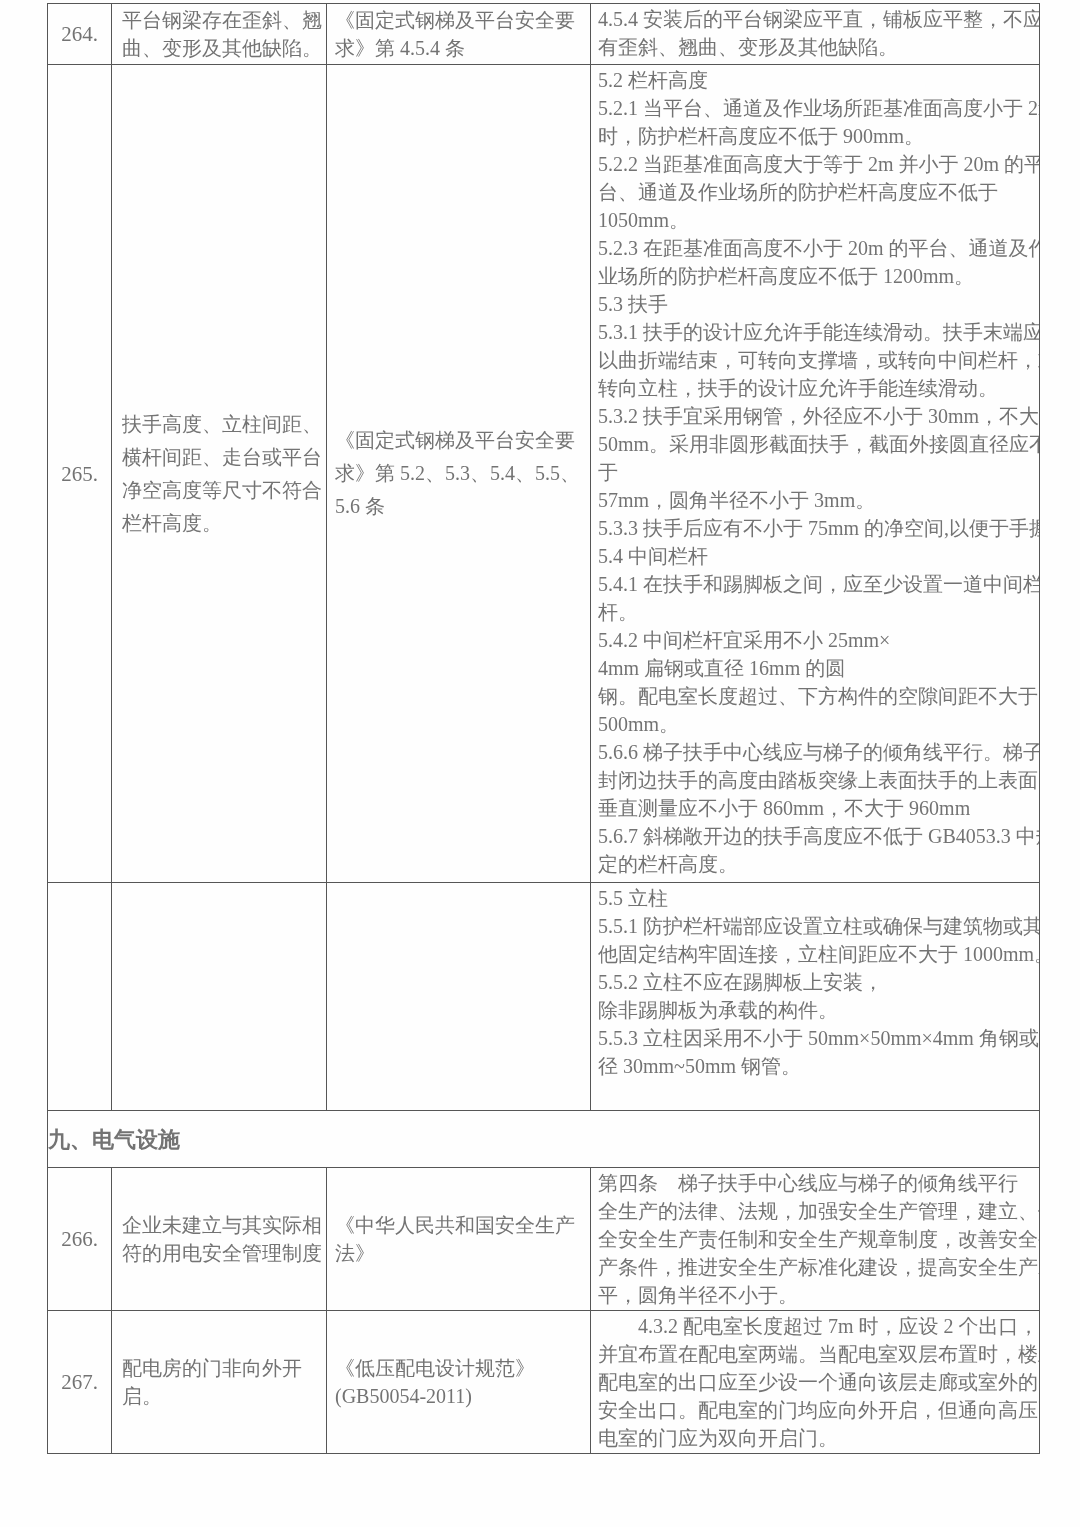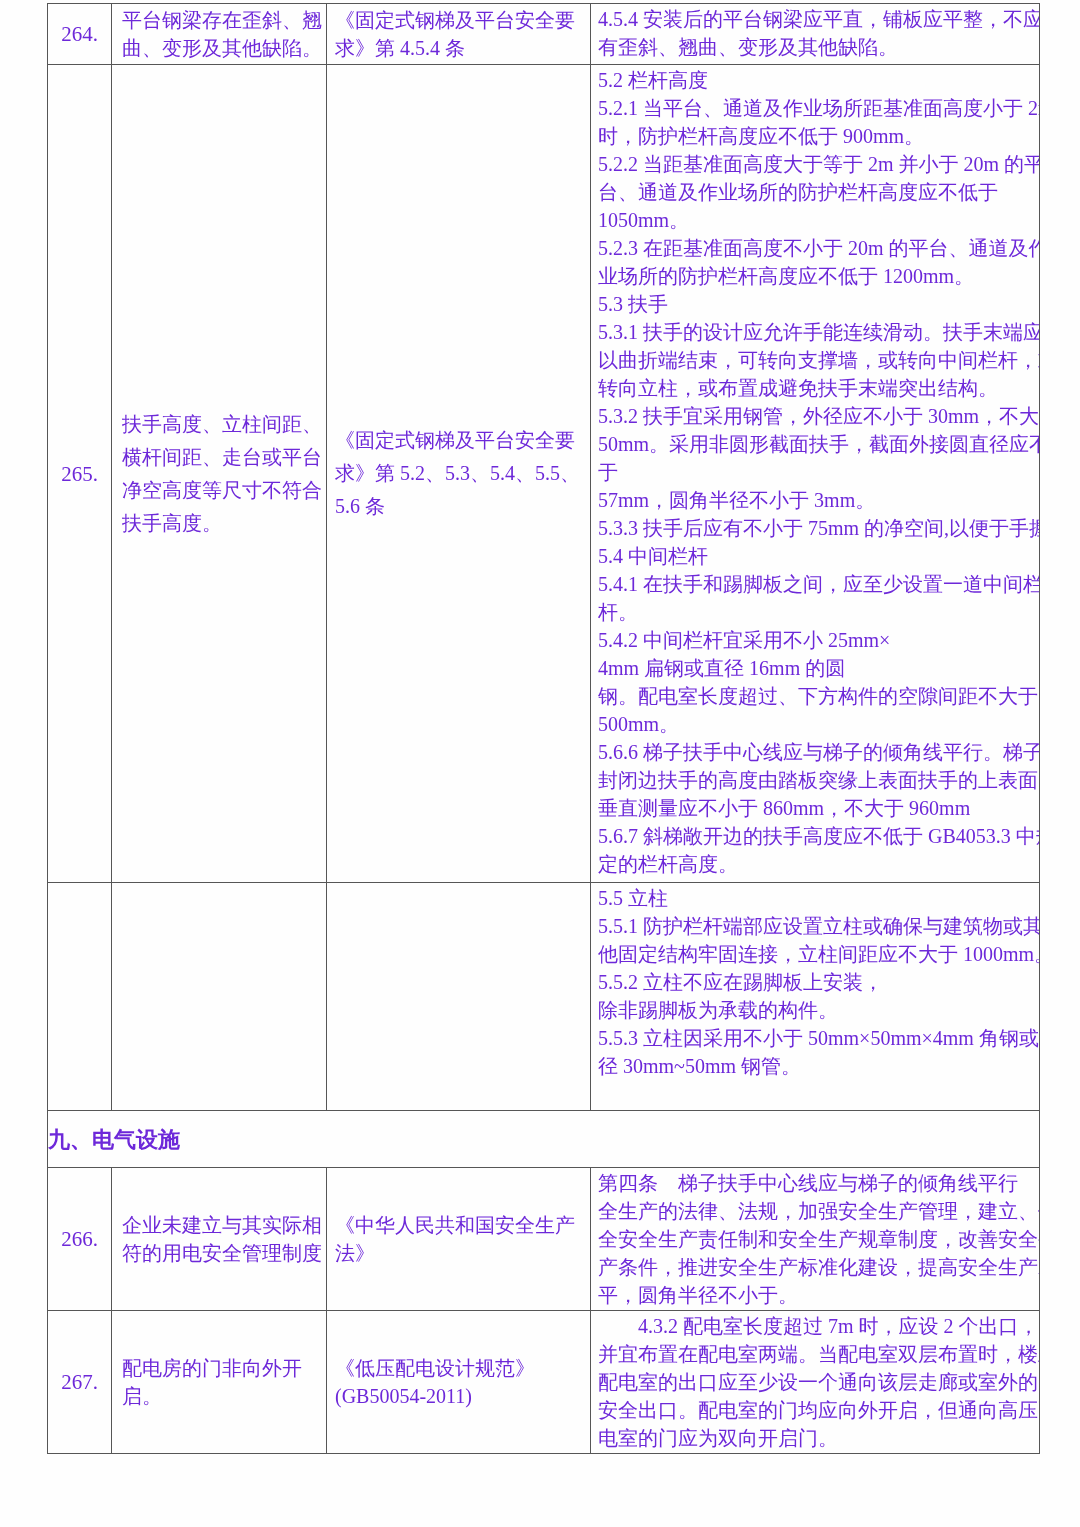--- a/index.html
+++ b/index.html
@@ -6,21 +6,21 @@
     margin: 0;
     padding: 0;
     background: #ffffff;
   }
   .page {
     position: relative;
     width: 1080px;
     height: 1527px;
     background: #fefefe;
     font-family: "Liberation Serif", "DejaVu Serif", serif;
-    color: #6d28d9;
+    color: #737373;
     overflow: hidden;
     text-decoration: underline;
   }
   table.doc-table {
     position: absolute;
     left: 47px;
     top: 3px;
     width: 992px;
     border-collapse: collapse;
     table-layout: fixed;
@@ -98,40 +98,40 @@
             <div class="ln">4.5.4 安装后的平台钢梁应平直，铺板应平整，不应</div>
             <div class="ln">有歪斜、翘曲、变形及其他缺陷。</div>
           </td>
         </tr>
         <tr>
           <td class="no">265.</td>
           <td class="prob">
             <div class="ln">扶手高度、立柱间距、</div>
             <div class="ln">横杆间距、走台或平台</div>
             <div class="ln">净空高度等尺寸不符合</div>
-            <div class="ln">扶手高度。</div>
+            <div class="ln">栏杆高度。</div>
           </td>
           <td class="basis">
             <div class="ln">《固定式钢梯及平台安全要</div>
             <div class="ln">求》第 5.2、5.3、5.4、5.5、</div>
             <div class="ln">5.6 条</div>
           </td>
           <td class="req">
             <div class="ln">5.2 栏杆高度</div>
             <div class="ln">5.2.1 当平台、通道及作业场所距基准面高度小于 2m</div>
             <div class="ln">时，防护栏杆高度应不低于 900mm。</div>
             <div class="ln">5.2.2 当距基准面高度大于等于 2m 并小于 20m 的平</div>
             <div class="ln">台、通道及作业场所的防护栏杆高度应不低于</div>
             <div class="ln">1050mm。</div>
             <div class="ln">5.2.3 在距基准面高度不小于 20m 的平台、通道及作</div>
             <div class="ln">业场所的防护栏杆高度应不低于 1200mm。</div>
             <div class="ln">5.3 扶手</div>
             <div class="ln">5.3.1 扶手的设计应允许手能连续滑动。扶手末端应</div>
             <div class="ln">以曲折端结束，可转向支撑墙，或转向中间栏杆，或</div>
-            <div class="ln">转向立柱，或布置成避免扶手末端突出结构。</div>
+            <div class="ln">转向立柱，扶手的设计应允许手能连续滑动。</div>
             <div class="ln">5.3.2 扶手宜采用钢管，外径应不小于 30mm，不大于</div>
             <div class="ln">50mm。采用非圆形截面扶手，截面外接圆直径应不大</div>
             <div class="ln">于</div>
             <div class="ln">57mm，圆角半径不小于 3mm。</div>
             <div class="ln">5.3.3 扶手后应有不小于 75mm 的净空间,以便于手握。</div>
             <div class="ln">5.4 中间栏杆</div>
             <div class="ln">5.4.1 在扶手和踢脚板之间，应至少设置一道中间栏</div>
             <div class="ln">杆。</div>
             <div class="ln">5.4.2 中间栏杆宜采用不小 25mm×</div>
             <div class="ln">4mm 扁钢或直径 16mm 的圆</div>

